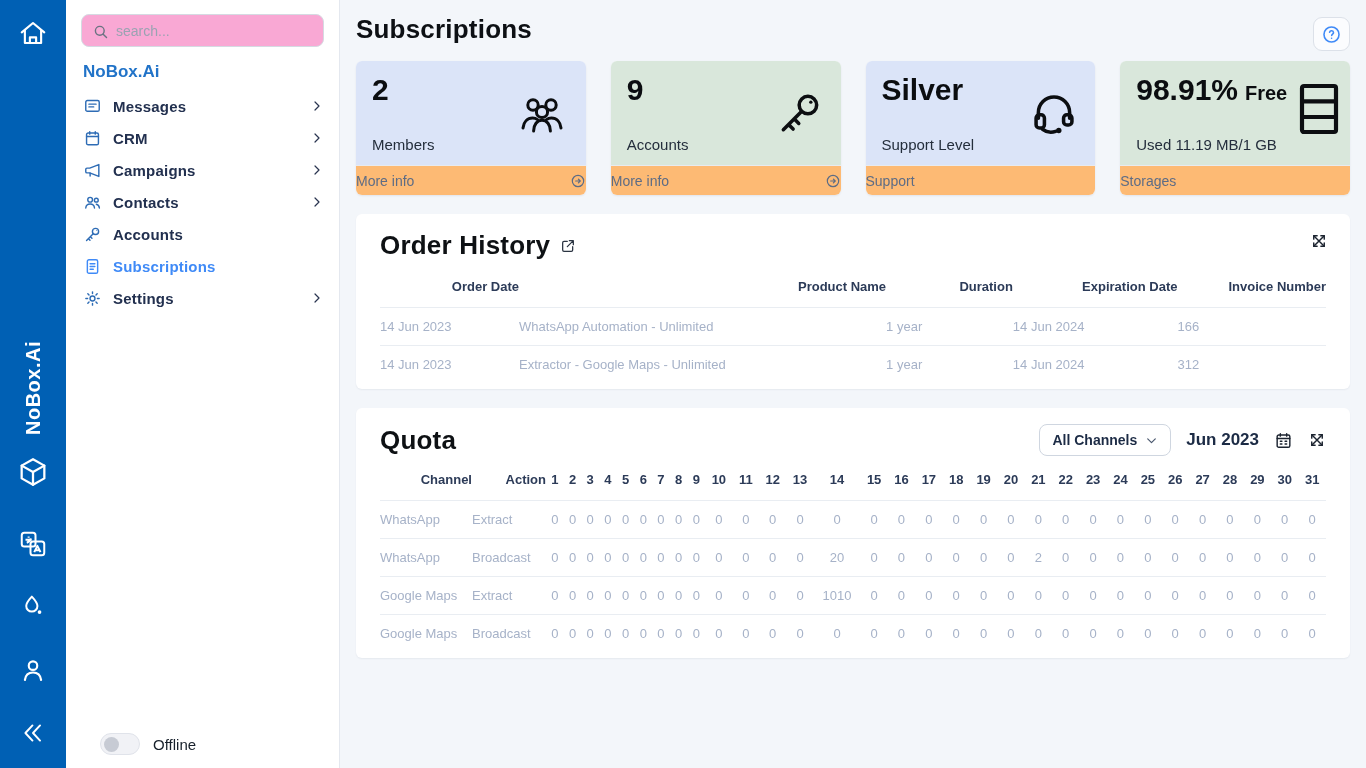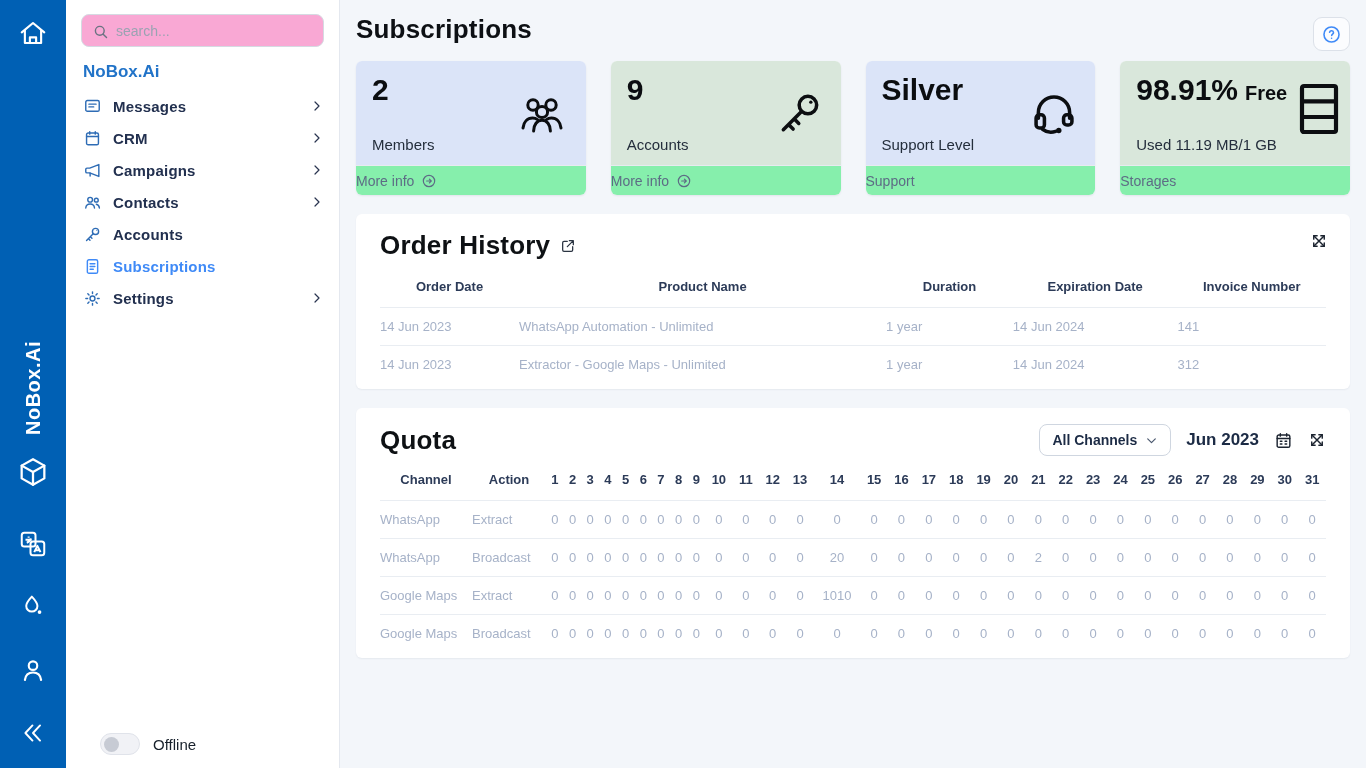--- a/index.html
+++ b/index.html
@@ -41,30 +41,30 @@
   .cards { display:flex; gap:25px; margin-top:16px; }
   .card { flex:1; background:#fff; border-radius:6px; overflow:hidden; box-shadow:0 1px 2px rgba(20,30,60,.08); }
   .card-top { position:relative; height:104px; padding:13px 16px 12px 16px; display:flex; flex-direction:column; justify-content:space-between; }
   .tint-blue { background:#DBE4F8; }
   .tint-green { background:#D9E7DB; }
   .card-value { font-size:30px; font-weight:800; color:#0b0d10; line-height:1.05; display:flex; align-items:baseline; gap:7px; }
   .card-value .suffix { font-size:20px; font-weight:800; }
   .card-label { font-size:15px; color:#242e3c; }
   .card-icon { position:absolute; right:16px; top:50%; transform:translateY(-50%); color:#0c0e11; }
   .card-icon.storage { right:9px; top:46%; }
-  .card-foot { height:30px; display:flex; align-items:center; justify-content:flex-start; gap:7px; font-size:14px; color:#5d6c85; background:#86efac; border-top:1px solid #e8ebf0; cursor:pointer; }
+  .card-foot { height:30px; display:flex; align-items:center; justify-content:space-between; gap:7px; font-size:14px; color:#5d6c85; background:#fdba74; border-top:1px solid #e8ebf0; cursor:pointer; }
 
   
   .panel { position:relative; background:#fff; border-radius:6px; margin-top:19px; padding:16px 24px 6px 24px; box-shadow:0 1px 2px rgba(20,30,60,.06); }
   .panel-head { display:flex; align-items:center; }
   .panel-title { font-size:26px; font-weight:800; color:#0e1114; letter-spacing:.2px; }
   .title-icon { margin-left:10px; color:#2b3442; cursor:pointer; }
   .expand-btn { position:absolute; right:22px; top:18px; color:#1c2430; cursor:pointer; }
   table { width:100%; border-collapse:collapse; }
-  th { text-align:center; font-size:13px; font-weight:700; color:#2c3b58; padding:12px 0 13px 0; }
+  th { text-align:right; font-size:13px; font-weight:700; color:#2c3b58; padding:12px 0 13px 0; }
   td { font-size:13px; color:#a6b2c8; padding:11px 0; border-top:1px solid #e9edf2; }
   .order-table { margin-top:6px; }
 
   
   .quota-head { display:flex; align-items:center; }
   .quota-right { margin-left:auto; display:flex; align-items:center; gap:15px; }
   .chan-select { display:flex; align-items:center; gap:8px; border:1px solid #cfd6e0; border-radius:8px; padding:7px 12px; font-size:14px; font-weight:600; color:#1c2b45; background:#fff; cursor:pointer; }
   .month-label { font-size:17px; font-weight:700; color:#1c2b45; }
   .icon-btn { color:#1c2430; cursor:pointer; }
   .quota-table { margin-top:4px; }
@@ -371,21 +371,21 @@
             <th>Expiration Date</th>
             <th>Invoice Number</th>
           </tr>
         </thead>
         <tbody>
             <tr>
               <td>14 Jun 2023</td>
               <td>WhatsApp Automation - Unlimited</td>
               <td>1 year</td>
               <td>14 Jun 2024</td>
-              <td>141</td>
+              <td>166</td>
             </tr>
             <tr>
               <td>14 Jun 2023</td>
               <td>Extractor - Google Maps - Unlimited</td>
               <td>1 year</td>
               <td>14 Jun 2024</td>
               <td>312</td>
             </tr>
           </tbody>
       </table>

